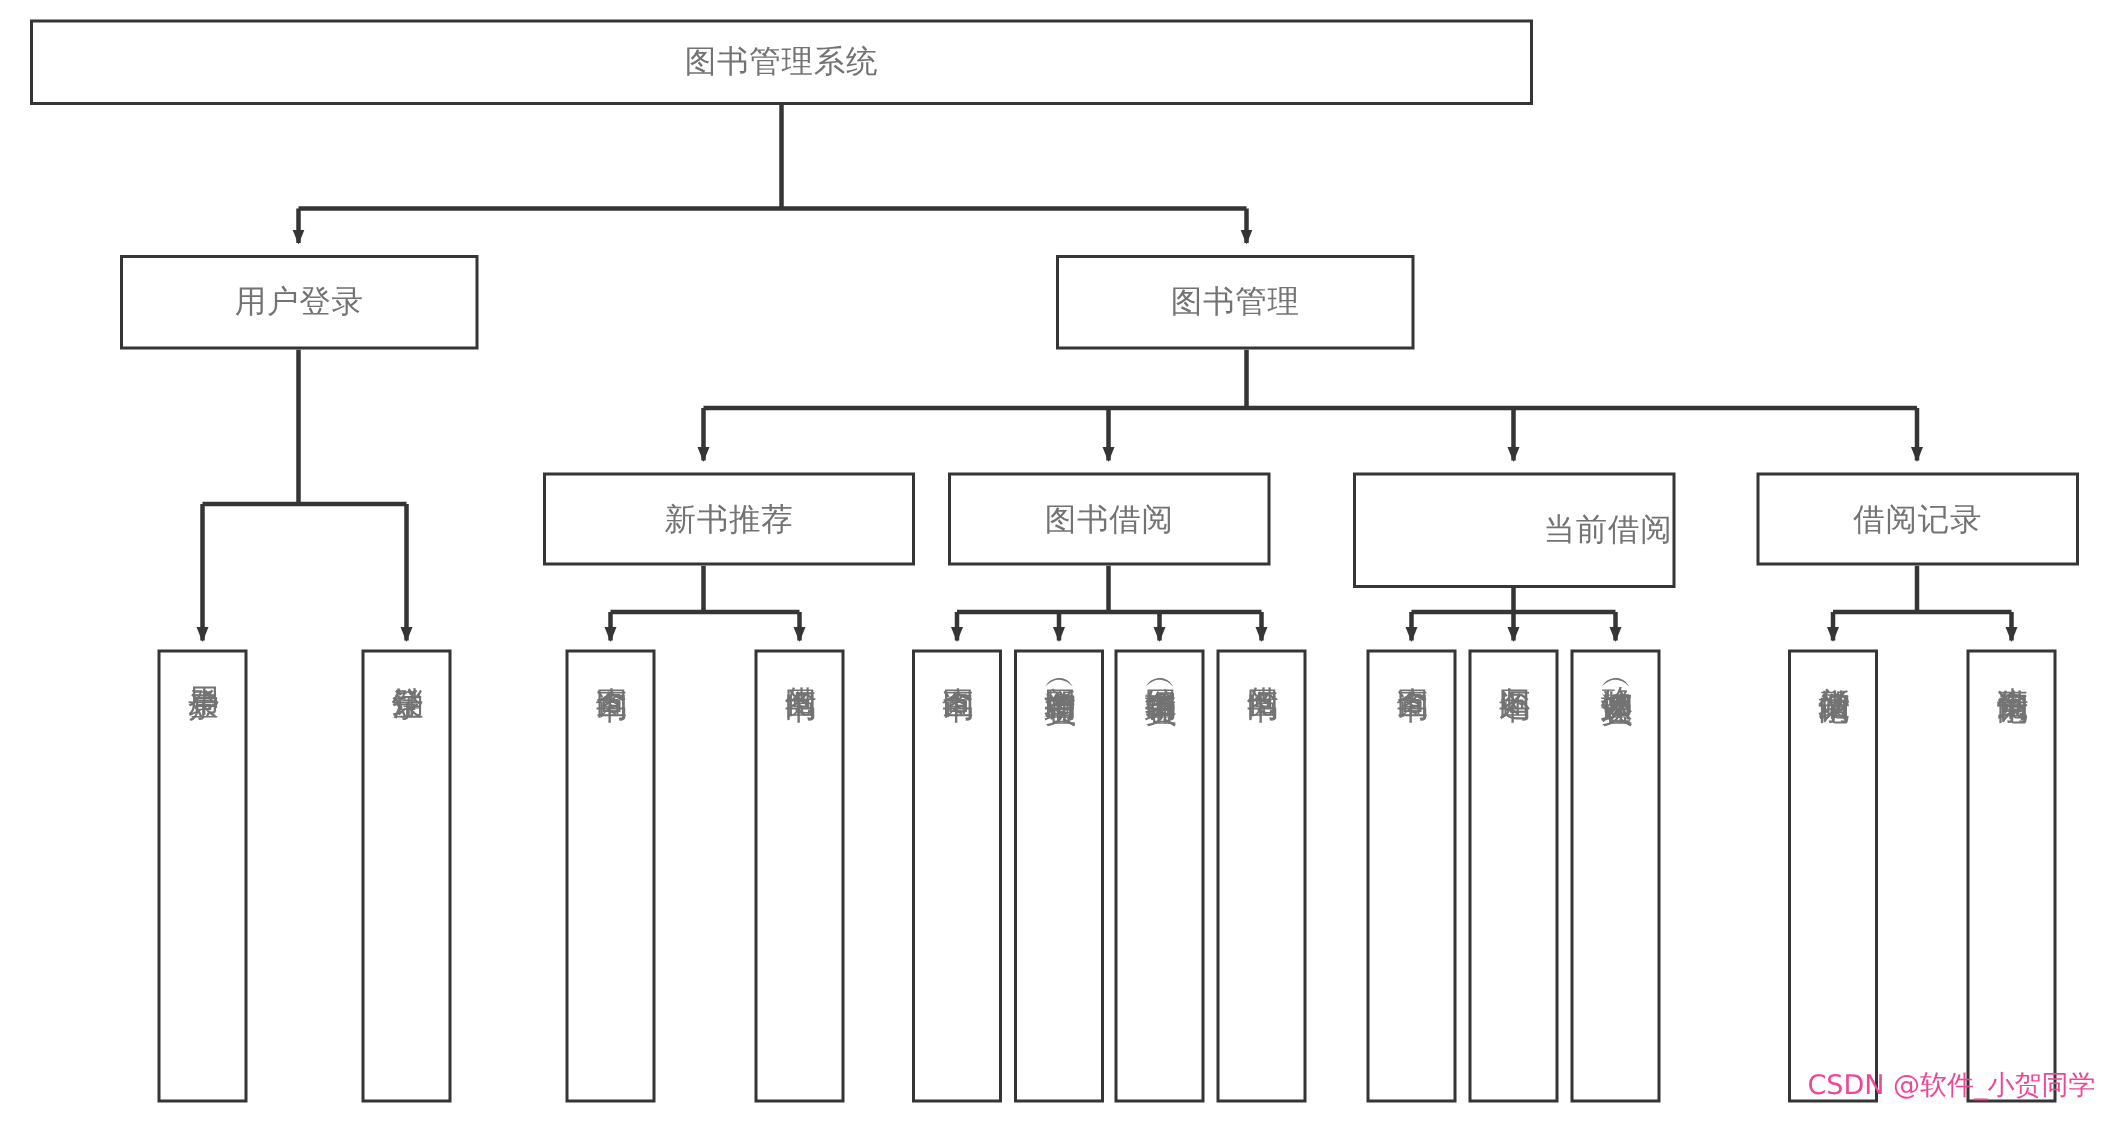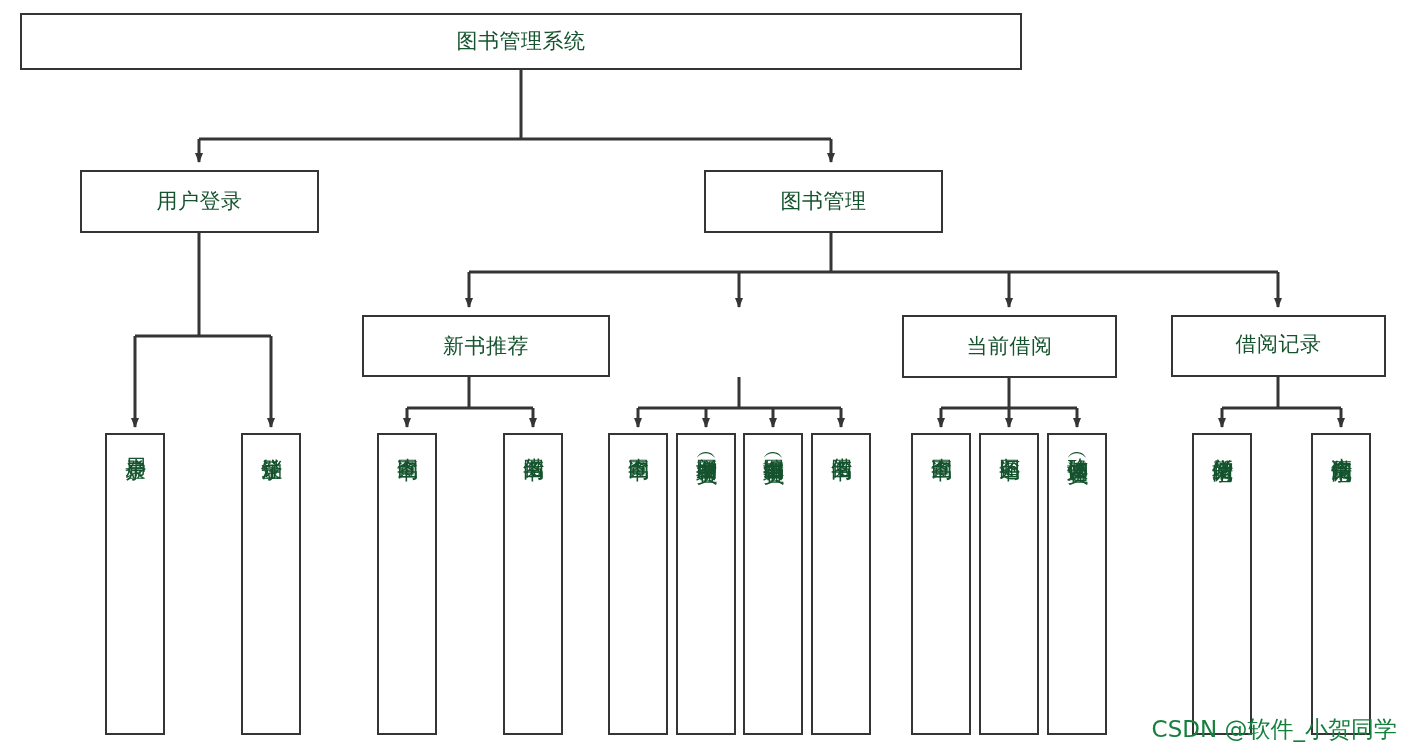--- a/index.html
+++ b/index.html
@@ -31,21 +31,21 @@
     box-sizing: border-box;
     background: #ffffff;
     border: 2px solid #353535;
     display: flex;
     align-items: center;
     justify-content: center;
     z-index: 2;
   }
   .node-label {
     font-size: 21px;
-    color: #14532d;
+    color: #737373;
     line-height: 1.15;
     letter-spacing: 0.5px;
     white-space: nowrap;
   }
   
   .node.leaf {
     align-items: flex-start;
     justify-content: center;
     padding-top: 6px;
   }
@@ -54,23 +54,23 @@
     text-orientation: upright;
     font-size: 21px;
     line-height: 1.32;
     letter-spacing: 1px;
     white-space: normal;
     max-height: 290px;
   }
   #watermark {
     position: absolute;
     right: 8px;
-    bottom: 2px;
-    font-size: 23px;
-    color: #15803d;
+    bottom: 12px;
+    font-size: 18px;
+    color: #ec4899;
     z-index: 3;
     white-space: nowrap;
     font-family: "DejaVu Sans", "Liberation Sans", sans-serif;
   }
 </style>
 </head>
 <body>
 
 <div id="diagram-root">
 
@@ -136,26 +136,29 @@
   </div>
 
   <div class="node" style="left:704px; top:170px; width:239px; height:63px;">
     <span class="node-label">图书管理</span>
   </div>
 
   <div class="node" style="left:362px; top:315px; width:248px; height:62px;">
     <span class="node-label">新书推荐</span>
   </div>
 
-
-  <div class="node" style="left:902px; top:315px; width:215px; height:63px;">
+  <div class="node" style="left:632px; top:315px; width:215px; height:62px;">
+    <span class="node-label">图书借阅</span>
+  </div>
+
+  <div class="node" style="left:902px; top:315px; width:215px; height:77px;justify-content:flex-end;">
     <span class="node-label">当前借阅</span>
   </div>
 
-  <div class="node" style="left:1171px; top:315px; width:215px; height:62px;font-family:Liberation Mono, monospace;">
+  <div class="node" style="left:1171px; top:315px; width:215px; height:62px;">
     <span class="node-label">借阅记录</span>
   </div>
 
   <div class="node leaf" style="left:105px; top:433px; width:60px; height:302px;">
     <span class="node-label">用户登录</span>
   </div>
 
   <div class="node leaf" style="left:241px; top:433px; width:60px; height:302px;">
     <span class="node-label">注销登录</span>
   </div>

